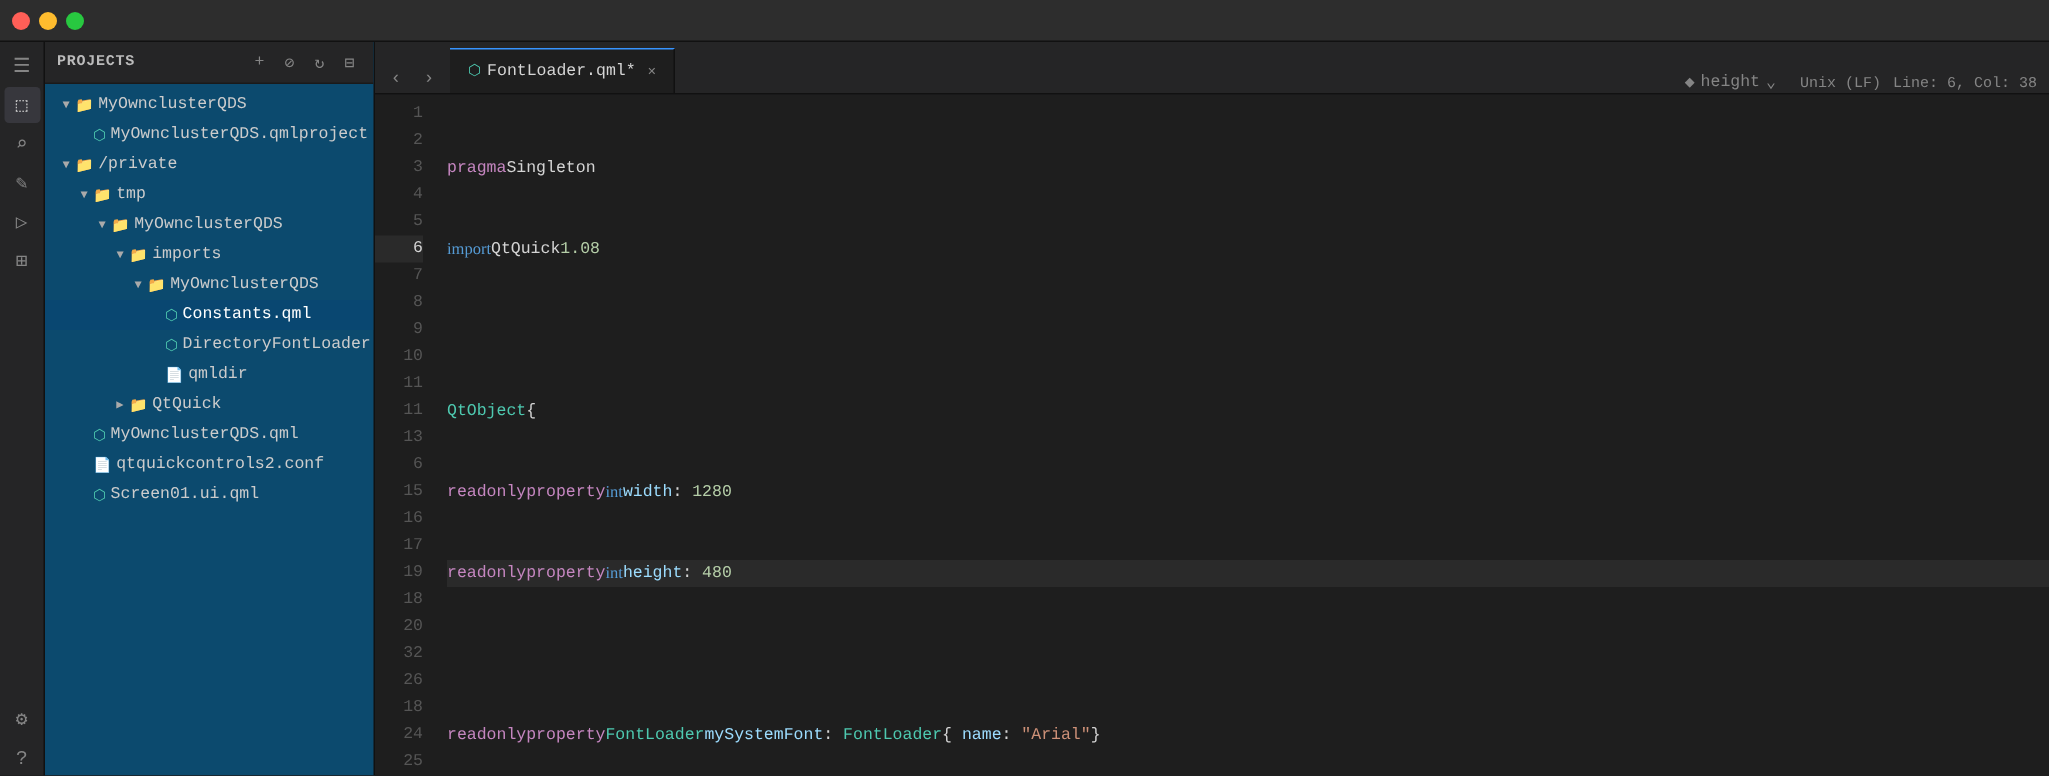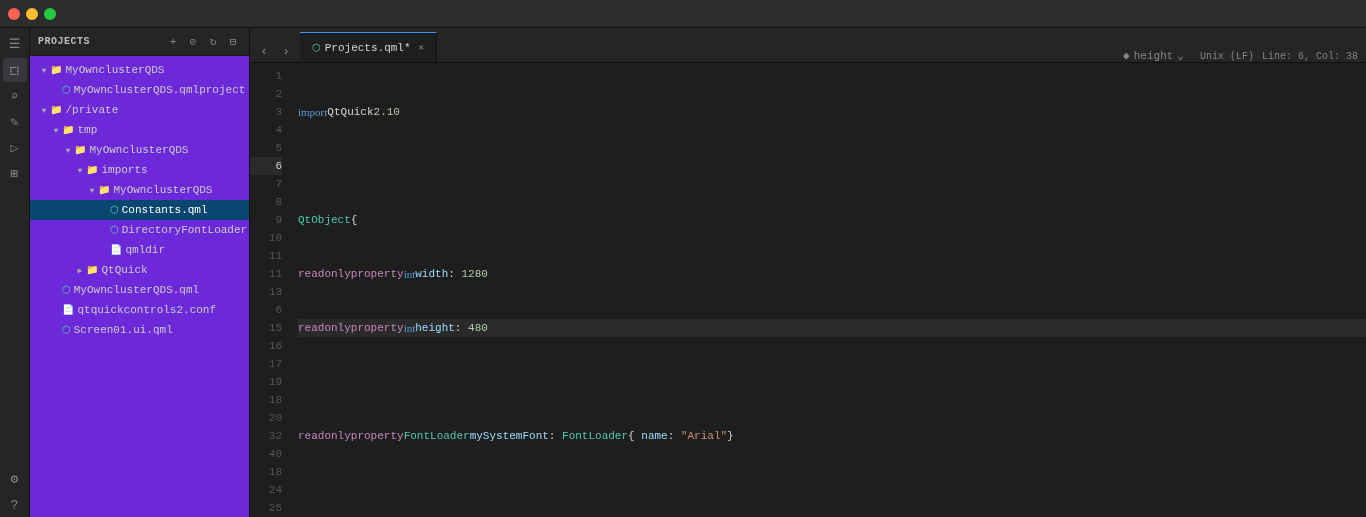--- a/index.html
+++ b/index.html
@@ -71,21 +71,21 @@
       color: #858585;
       font-size: 13px;
       cursor: pointer;
       border-radius: 3px;
     }
     .icon-btn.active { color: #d4d4d4; background: #37373d; }
 
     
     .sidebar {
       width: 220px;
-      background: #6d28d9;
+      background: #0c4a6e;
       display: flex;
       flex-direction: column;
       flex-shrink: 0;
       border-right: 1px solid #111;
       overflow: hidden;
     }
     .sidebar-header {
       display: flex;
       align-items: center;
       justify-content: space-between;
@@ -372,21 +372,21 @@
 
   <div class="editor-area">
 
     <div class="tab-bar">
       <div class="tab-bar-controls">
         <div class="tab-ctrl-btn">‹</div>
         <div class="tab-ctrl-btn">›</div>
       </div>
       <div class="tab active">
         <span class="tab-icon">⬡</span>
-        <span>Projects.qml*</span>
+        <span>FontLoader.qml*</span>
         <span class="tab-close">✕</span>
       </div>
       <div style="flex:1"></div>
       <div style="display:flex;align-items:center;padding:0 8px;gap:4px;color:#858585;font-size:11px;">
         <span>◆</span>
         <span>height</span>
         <span>⌄</span>
       </div>
       <div style="display:flex;align-items:center;padding:0 8px;color:#858585;font-size:10px;gap:8px;">
         <span>Unix (LF)</span>
@@ -410,28 +410,29 @@
         <div class="line-number">11</div>
         <div class="line-number">13</div>
         <div class="line-number">6</div>
         <div class="line-number">15</div>
         <div class="line-number">16</div>
         <div class="line-number">17</div>
         <div class="line-number">19</div>
         <div class="line-number">18</div>
         <div class="line-number">20</div>
         <div class="line-number">32</div>
-        <div class="line-number">40</div>
+        <div class="line-number">26</div>
         <div class="line-number">18</div>
         <div class="line-number">24</div>
         <div class="line-number">25</div>
 
       </div>
       <div class="code-content">
-        <div class="code-line"><span class="kw2">import</span> <span class="plain">QtQuick</span> <span class="num">2.10</span></div>
+        <div class="code-line"><span class="kw">pragma</span> <span class="plain">Singleton</span></div>
+        <div class="code-line"><span class="kw2">import</span> <span class="plain">QtQuick</span> <span class="num">1.08</span></div>
         <div class="code-line"></div>
         <div class="code-line"><span class="type">QtObject</span> <span class="plain">{</span></div>
         <div class="code-line">    <span class="kw">readonly</span> <span class="kw">property</span> <span class="kw2">int</span> <span class="id">width</span><span class="plain">: </span><span class="num">1280</span></div>
         <div class="code-line highlighted">    <span class="kw">readonly</span> <span class="kw">property</span> <span class="kw2">int</span> <span class="id">height</span><span class="plain">: </span><span class="num">480</span></div>
         <div class="code-line"></div>
         <div class="code-line">    <span class="kw">readonly</span> <span class="kw">property</span> <span class="type">FontLoader</span> <span class="id">mySystemFont</span><span class="plain">: </span><span class="type">FontLoader</span> <span class="plain">{ </span><span class="prop">name</span><span class="plain">: </span><span class="str">"Arial"</span> <span class="plain">}</span></div>
         
         
         
         

